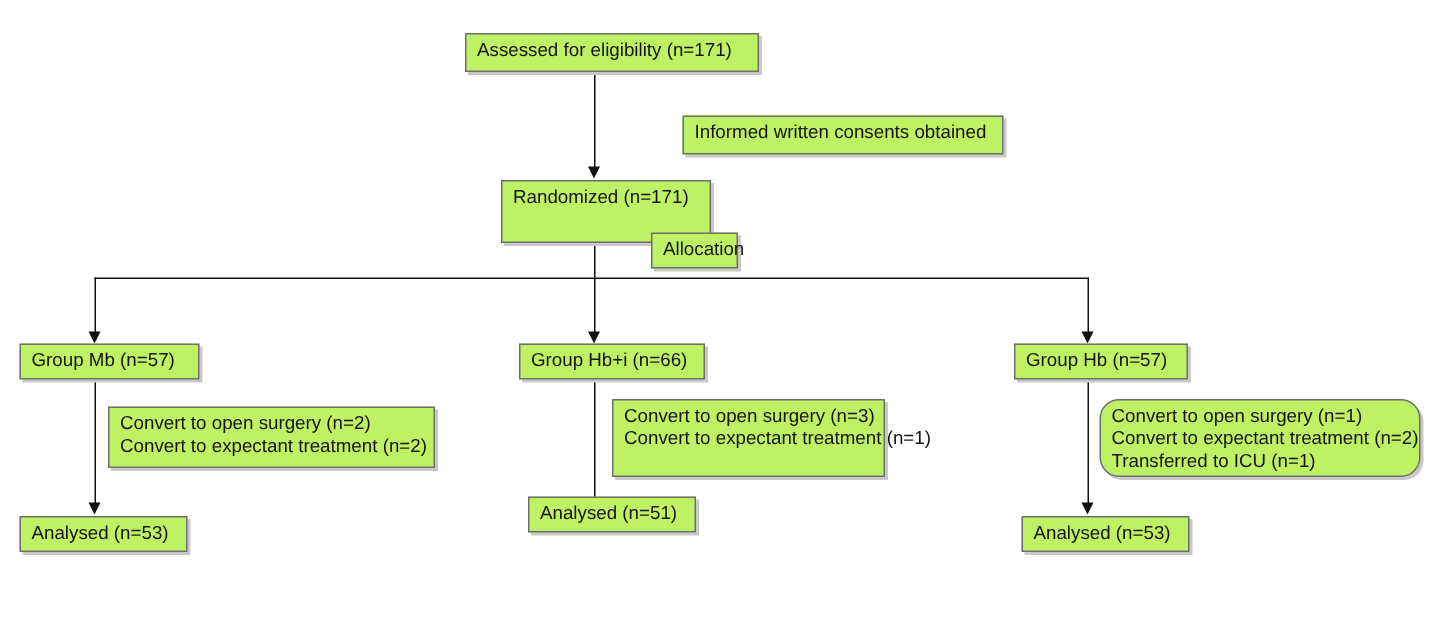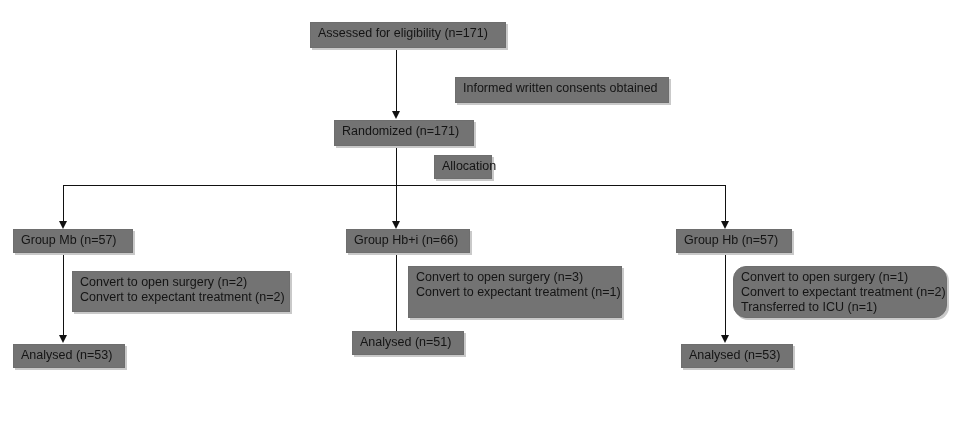--- a/index.html
+++ b/index.html
@@ -21,21 +21,21 @@
     left: 0;
     top: 0;
     width: 963px;
     height: 429px;
   }
 
   
   .node {
     position: absolute;
     box-sizing: border-box;
-    background: #737373;
+    background: #bef264;
     border: 1px solid #6e6e6e;
     box-shadow: 2px 2px 0 0 #c9c9c9;
     font-size: 12.5px;
     line-height: 15px;
     color: #141414;
     padding: 3px 7px 4px 7px;
     white-space: nowrap;
     z-index: 3;
   }
   .node .line {
@@ -90,21 +90,21 @@
     <span class="line">Assessed for eligibility (n=171)</span>
   </div>
 
   <div class="vline" style="left:396px; top:48px; height:64px;"></div>
   <div class="arrowhead" style="left:392px; top:111px;"></div>
 
   <div class="node" style="left:455px; top:77px; width:214px; height:26px;">
     <span class="line">Informed written consents obtained</span>
   </div>
 
-  <div class="node" style="left:334px; top:120px; width:140px; height:26px;">
+  <div class="node" style="left:334px; top:120px; width:140px; height:42px;">
     <span class="line">Randomized (n=171)</span>
   </div>
 
   <div class="vline" style="left:396px; top:146px; height:39px;"></div>
 
   <div class="node" style="left:434px; top:155px; width:58px; height:24px;">
     <span class="line">Allocation</span>
   </div>
 
   <div class="hline" style="left:63px; top:185px; width:663px;"></div>
@@ -137,21 +137,21 @@
   <div class="arrowhead" style="left:392px; top:335px;"></div>
 
   <div class="vline" style="left:725px; top:253px; height:83px;"></div>
   <div class="arrowhead" style="left:721px; top:335px;"></div>
 
   <div class="node" style="left:72px; top:271px; width:218px; height:41px;">
     <span class="line">Convert to open surgery (n=2)</span>
     <span class="line">Convert to expectant treatment (n=2)</span>
   </div>
 
-  <div class="node" style="left:408px; top:266px; width:214px; height:52px;">
+  <div class="node" style="left:408px; top:266px; width:182px; height:52px;">
     <span class="line">Convert to open surgery (n=3)</span>
     <span class="line">Convert to expectant treatment (n=1)</span>
   </div>
 
   <div class="node" style="left:733px; top:266px; width:214px; height:52px;border-radius:13px;">
     <span class="line">Convert to open surgery (n=1)</span>
     <span class="line">Convert to expectant treatment (n=2)</span>
     <span class="line">Transferred to ICU (n=1)</span>
   </div>
 

